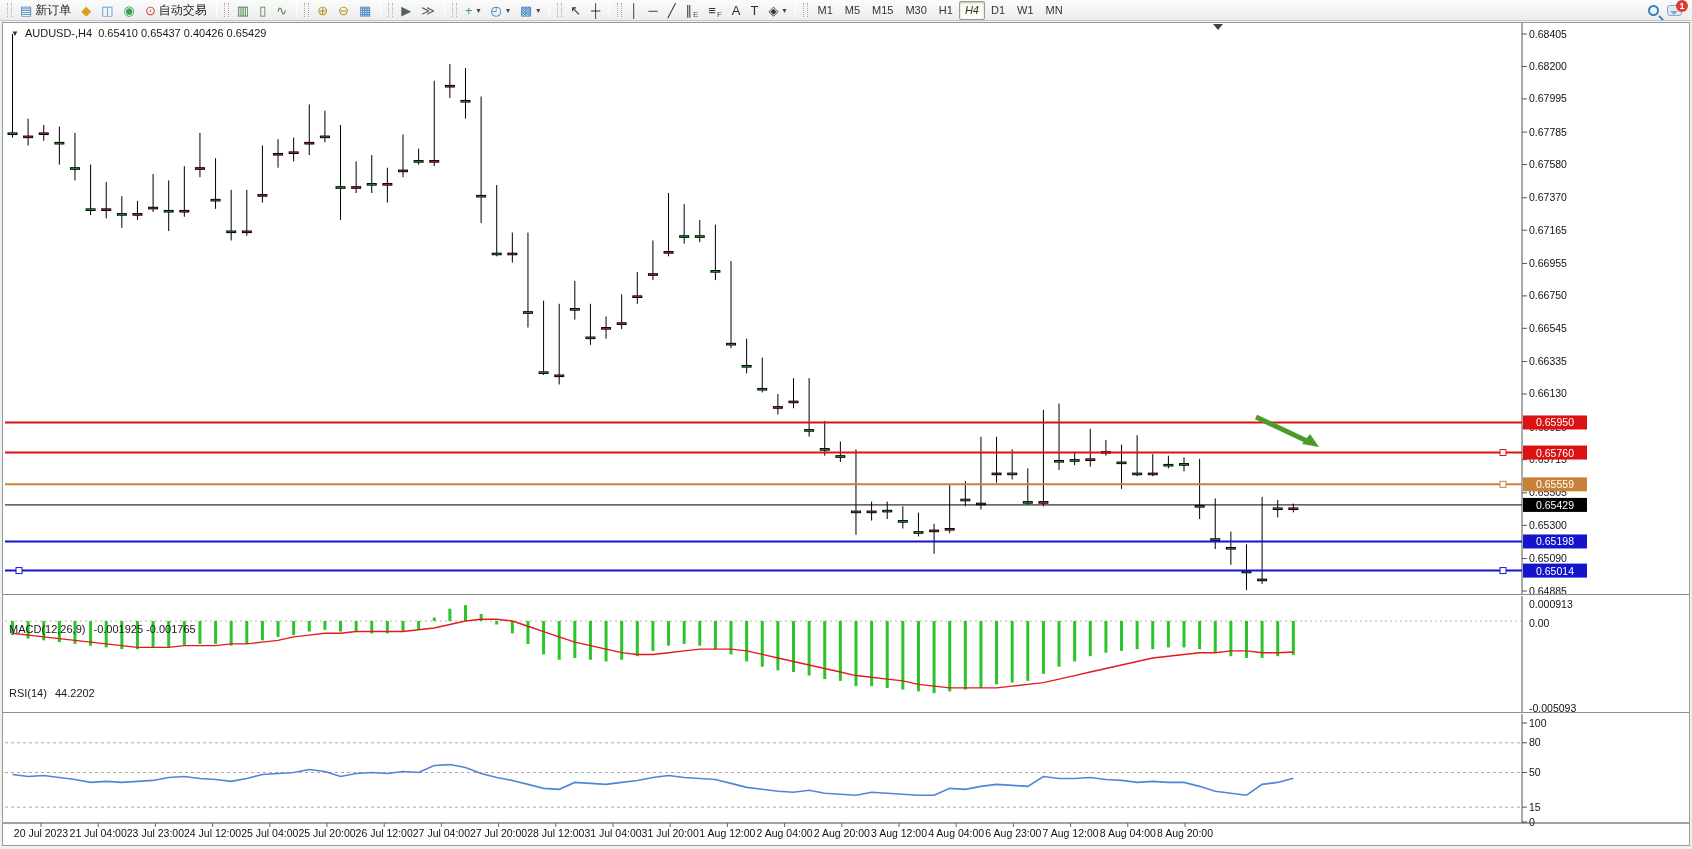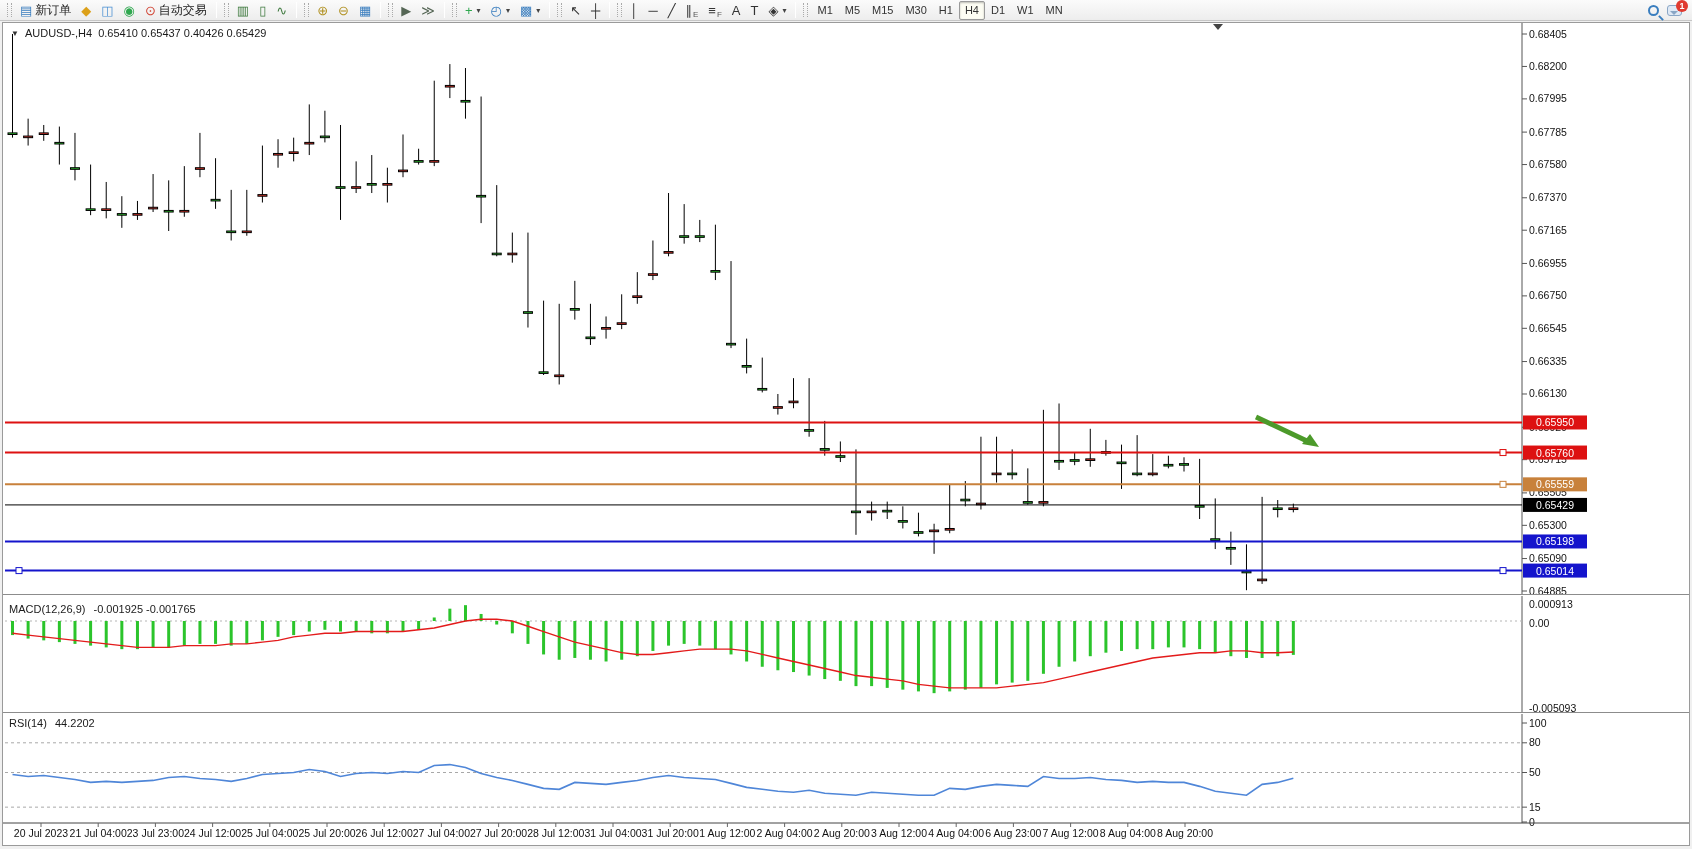--- a/index.html
+++ b/index.html
@@ -14,21 +14,21 @@
   .tb-grip { width:5px; height:14px; margin:0 3px;
     border-left:1px dotted #aaa; border-right:1px dotted #aaa; }
   .tb-sep { width:1px; height:16px; background:#c8c8c8; border-right:1px solid #fff; margin:0 4px; }
   .tb-btn { display:inline-flex; align-items:center; gap:3px; height:19px; padding:0 4px;
     border:1px solid transparent; border-radius:2px; cursor:default; white-space:nowrap; }
   .tb-btn .glyph { font-size:13px; line-height:13px; }
   .tb-btn .sub { font-size:8px; margin-left:-2px; color:#555; align-self:flex-end; }
   .tb-btn .caret { font-size:8px; color:#444; margin-left:1px; }
   .tb-btn.tf { font-size:11px; padding:0 5px; color:#333; }
   .tb-btn.tf.active { background:#fdfdf3; border:1px solid #9a9a9a;
-    box-shadow:inset 0 1px 2px rgba(0,0,0,.25); }
+    box-shadow:inset 0 1px 2px rgba(0,0,0,.25);font-style:italic; }
   #tb-right { margin-left:auto; display:flex; align-items:center; gap:8px; padding-right:6px; }
   .lens { position:relative; width:11px; height:11px; border:2px solid #3a7ebf; border-radius:50%; }
   .lens::after { content:""; position:absolute; width:6px; height:2px; background:#3a7ebf;
     transform:rotate(45deg); left:8px; top:10px; }
   .chat { position:relative; width:15px; height:11px; background:#dfe9f5;
     border:1px solid #8aa6c5; border-radius:3px; }
   .chat::after { content:""; position:absolute; left:2px; bottom:-4px;
     border:4px solid transparent; border-top-color:#8aa6c5; }
   .badge { position:absolute; right:-7px; top:-6px; min-width:12px; height:12px;
     background:#e03a2f; color:#fff; border-radius:7px; font-size:9px; line-height:12px;
@@ -548,23 +548,23 @@
         <text x="1067.6000000000001" y="814" font-size="10.5" text-anchor="middle" font-family="Liberation Sans, sans-serif" fill="#111">7 Aug 12:00</text>
         <line x1="1124.8" y1="800" x2="1124.8" y2="804" stroke="#666" stroke-width="1"></line>
         <text x="1124.8" y="814" font-size="10.5" text-anchor="middle" font-family="Liberation Sans, sans-serif" fill="#111">8 Aug 04:00</text>
         <line x1="1182" y1="800" x2="1182" y2="804" stroke="#666" stroke-width="1"></line>
         <text x="1182" y="814" font-size="10.5" text-anchor="middle" font-family="Liberation Sans, sans-serif" fill="#111">8 Aug 20:00</text>
       </svg>
 
     <div class="pane-divider" style="top:571px"></div>
     <div class="pane-divider" style="top:689px"></div>
 
-    <div class="pane-header" style="top:580px">
+    <div class="pane-header" style="top:600px">
       <span>MACD(12,26,9)</span>
       <span>-0.001925 -0.001765</span>
     </div>
-    <div class="pane-header" style="top:694px">
+    <div class="pane-header" style="top:664px">
       <span>RSI(14)</span>
       <span>44.2202</span>
     </div>
   </div>
 
 </div>
 
 </body></html>

